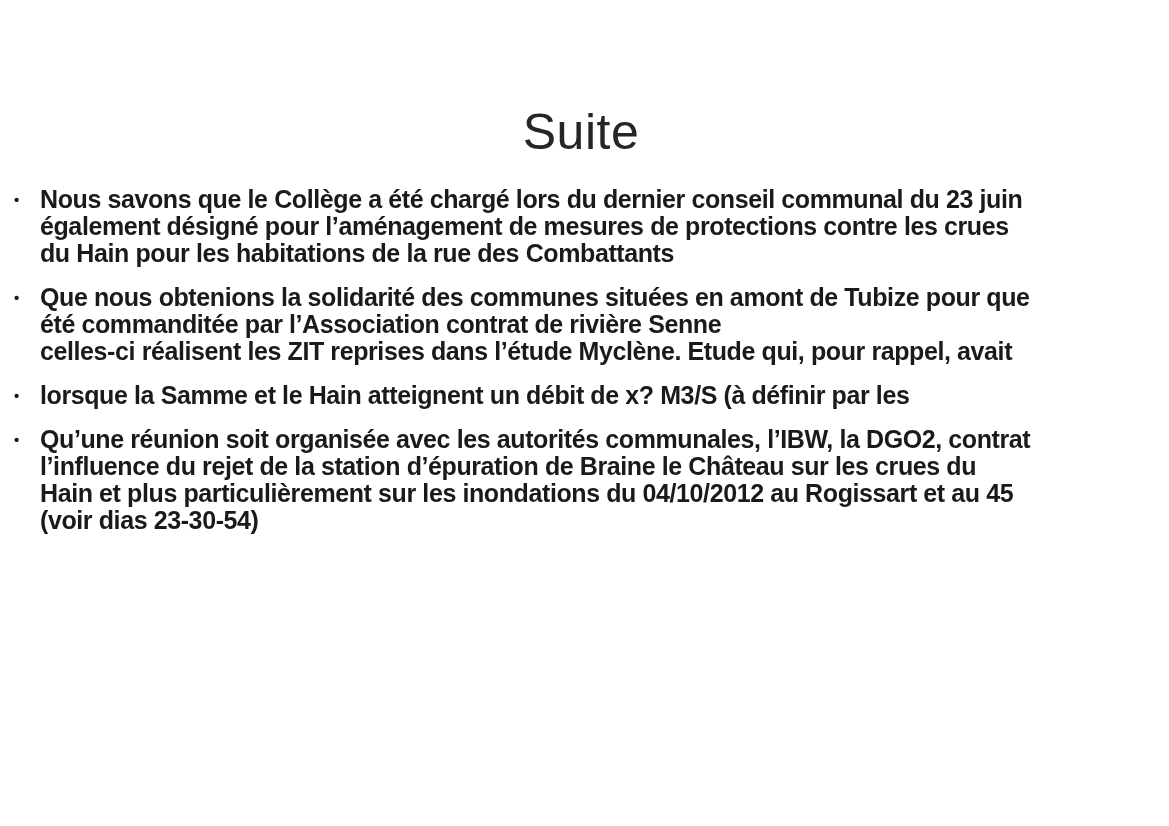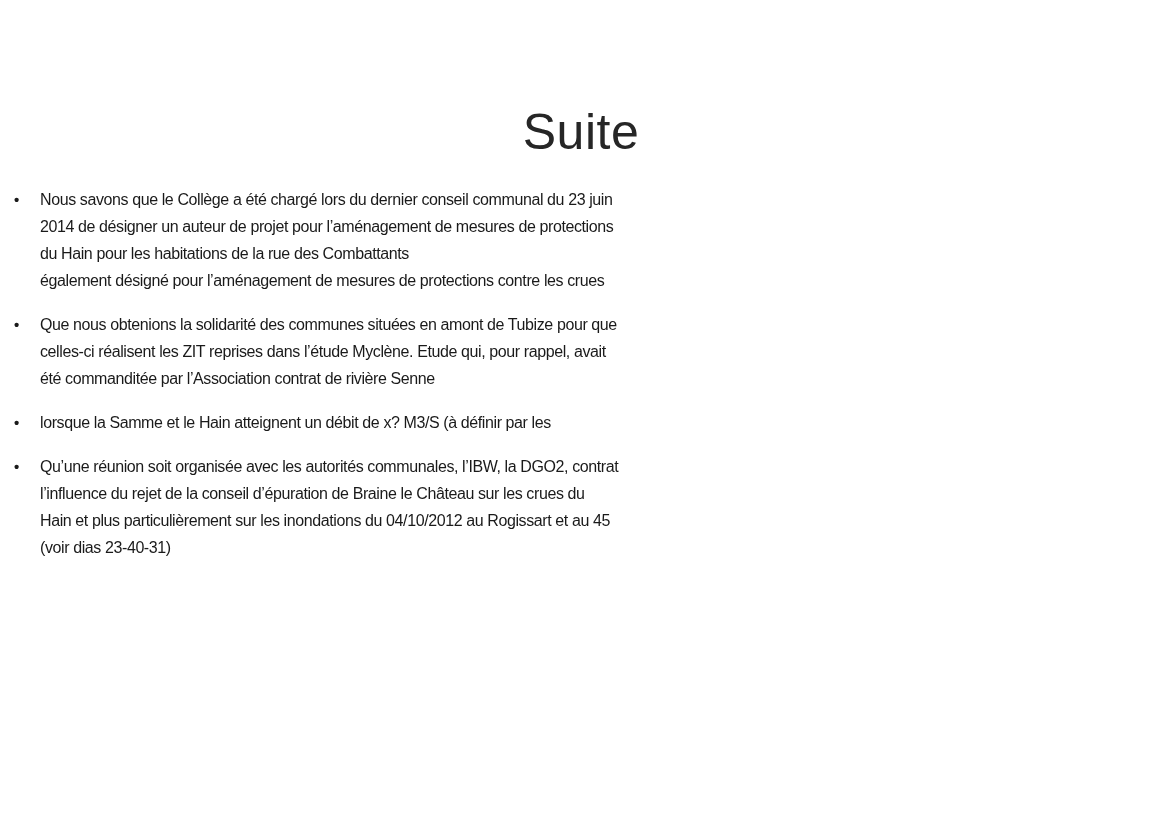--- a/index.html
+++ b/index.html
@@ -47,63 +47,62 @@
   }
   .marker {
     flex: 0 0 26px;
     width: 26px;
     font-size: 15px;
     line-height: 27px;
     font-weight: 700;
     color: #1a1a1a;
   }
   .bullet-text {
-    font-size: 16px;
+    font-size: 25px;
     line-height: 27px;
-    font-weight: 400;
+    font-weight: 700;
     letter-spacing: -0.4px;
     color: #1a1a1a;
   }
   .line {
     white-space: nowrap;
   }
 </style>
 </head>
 <body>
 
 <div class="slide">
   <h1 class="slide-title">Suite</h1>
 
   <ul class="bullet-list">
       <li class="bullet">
         <span class="marker">•</span>
         <div class="bullet-text">
           <div class="line">Nous savons que le Collège a été chargé lors du dernier conseil communal du 23 juin</div>
-          <div class="line">2014 de désigner un auteur de projet pour l’aménagement de mesures de protections</div>
+          <div class="line">également désigné pour l’aménagement de mesures de protections contre les crues</div>
           <div class="line">du Hain pour les habitations de la rue des Combattants</div>
-          <div class="line">également désigné pour l’aménagement de mesures de protections contre les crues</div>
         </div>
       </li>
       <li class="bullet">
         <span class="marker">•</span>
         <div class="bullet-text">
           <div class="line">Que nous obtenions la solidarité des communes situées en amont de Tubize pour que</div>
+          <div class="line">été commanditée par l’Association contrat de rivière Senne</div>
           <div class="line">celles-ci réalisent les ZIT reprises dans l’étude Myclène. Etude qui, pour rappel, avait</div>
-          <div class="line">été commanditée par l’Association contrat de rivière Senne</div>
         </div>
       </li>
       <li class="bullet">
         <span class="marker">•</span>
         <div class="bullet-text">
           <div class="line">lorsque la Samme et le Hain atteignent un débit de x? M3/S (à définir par les</div>
         </div>
       </li>
       <li class="bullet">
         <span class="marker">•</span>
         <div class="bullet-text">
           <div class="line">Qu’une réunion soit organisée avec les autorités communales, l’IBW, la DGO2, contrat</div>
-          <div class="line">l’influence du rejet de la conseil d’épuration de Braine le Château sur les crues du</div>
+          <div class="line">l’influence du rejet de la station d’épuration de Braine le Château sur les crues du</div>
           <div class="line">Hain et plus particulièrement sur les inondations du 04/10/2012 au Rogissart et au 45</div>
-          <div class="line">(voir dias 23-40-31)</div>
+          <div class="line">(voir dias 23-30-54)</div>
         </div>
       </li>
     </ul>
 </div>
 
 </body></html>

